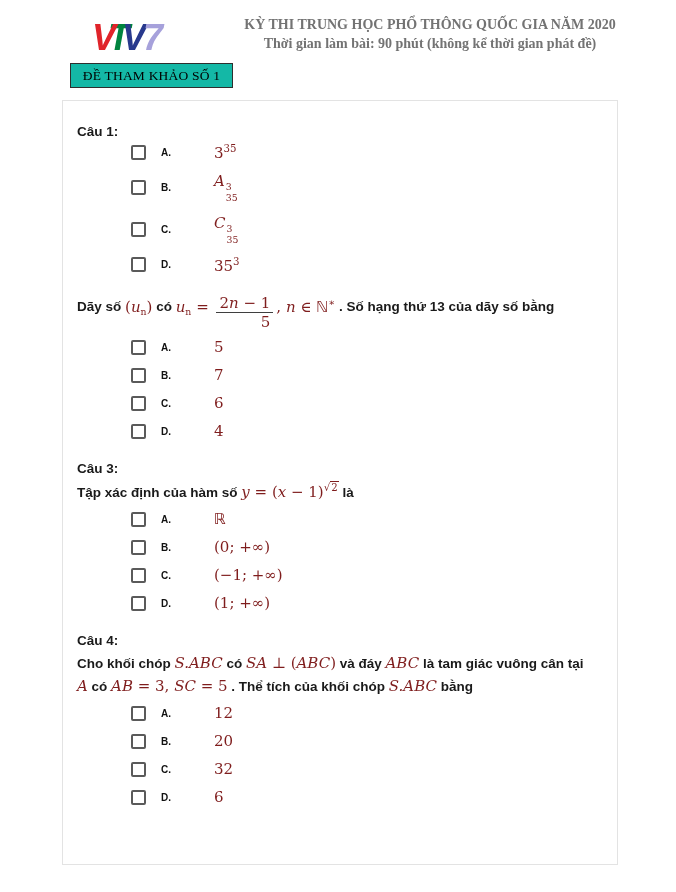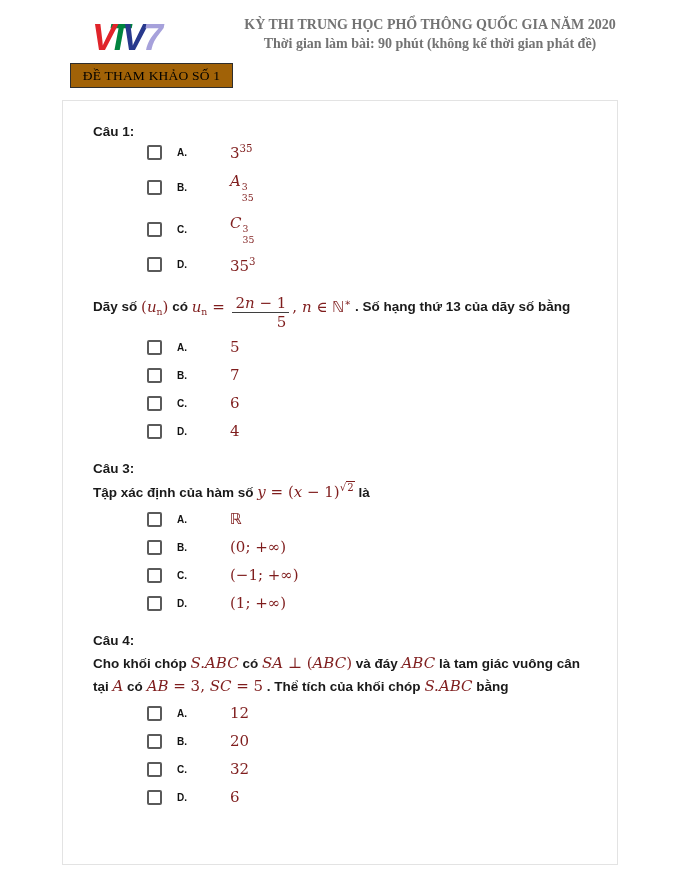--- a/index.html
+++ b/index.html
@@ -14,37 +14,37 @@
     font-family:"Liberation Sans",sans-serif;font-style:italic;font-weight:800;
     font-size:36px;line-height:40px;letter-spacing:-5px;user-select:none;
   }
   .logo span{display:inline-block;}
   .lv1{color:#e0242a;transform:scaleY(1.02);}
   .lt{color:#00843f;margin-left:-3px;}
   .lv2{color:#28398d;margin-left:-3px;}
   .l7{color:#a6a1db;margin-left:2px;letter-spacing:0;}
   .badge{
     position:absolute;left:70px;top:63px;width:161px;height:23px;
-    border:1px solid #2e2e2e;background:#a16207;
+    border:1px solid #2e2e2e;background:#14b8a6;
     display:flex;align-items:center;justify-content:center;
     font-family:"Liberation Serif",serif;font-size:13.5px;font-weight:400;
     letter-spacing:.2px;color:#000;white-space:nowrap;
   }
   .titles{
     position:absolute;left:238px;top:16px;width:384px;text-align:center;
     font-family:"Liberation Serif",serif;font-weight:700;color:#737373;
   }
   .t1{font-size:14px;line-height:17px;}
   .t2{font-size:14px;line-height:17px;}
   .t3{font-size:14px;line-height:16px;margin-top:3px;}
   
   .card{
     position:absolute;left:62px;top:100px;width:556px;height:765px;
     box-sizing:border-box;border:1px solid #e3e3e3;background:#fff;
-    padding:22px 28px 0 30px;overflow:hidden;
+    padding:22px 28px 0 14px;overflow:hidden;
   }
   .question{margin-bottom:20px;}
   .q-label{font-size:13.5px;font-weight:700;line-height:18px;margin-bottom:2px;color:#1a1a1a;}
   .q-text{font-size:13.5px;font-weight:700;line-height:1.5;color:#1a1a1a;margin-bottom:7px;}
   .options{}
   .opt{display:flex;align-items:center;margin:0 0 10px 54px;min-height:15px;}
   .cb{
     flex:0 0 auto;width:11px;height:11px;border:2px solid #5a5a5a;border-radius:2px;
     background:#fff;cursor:pointer;
   }

